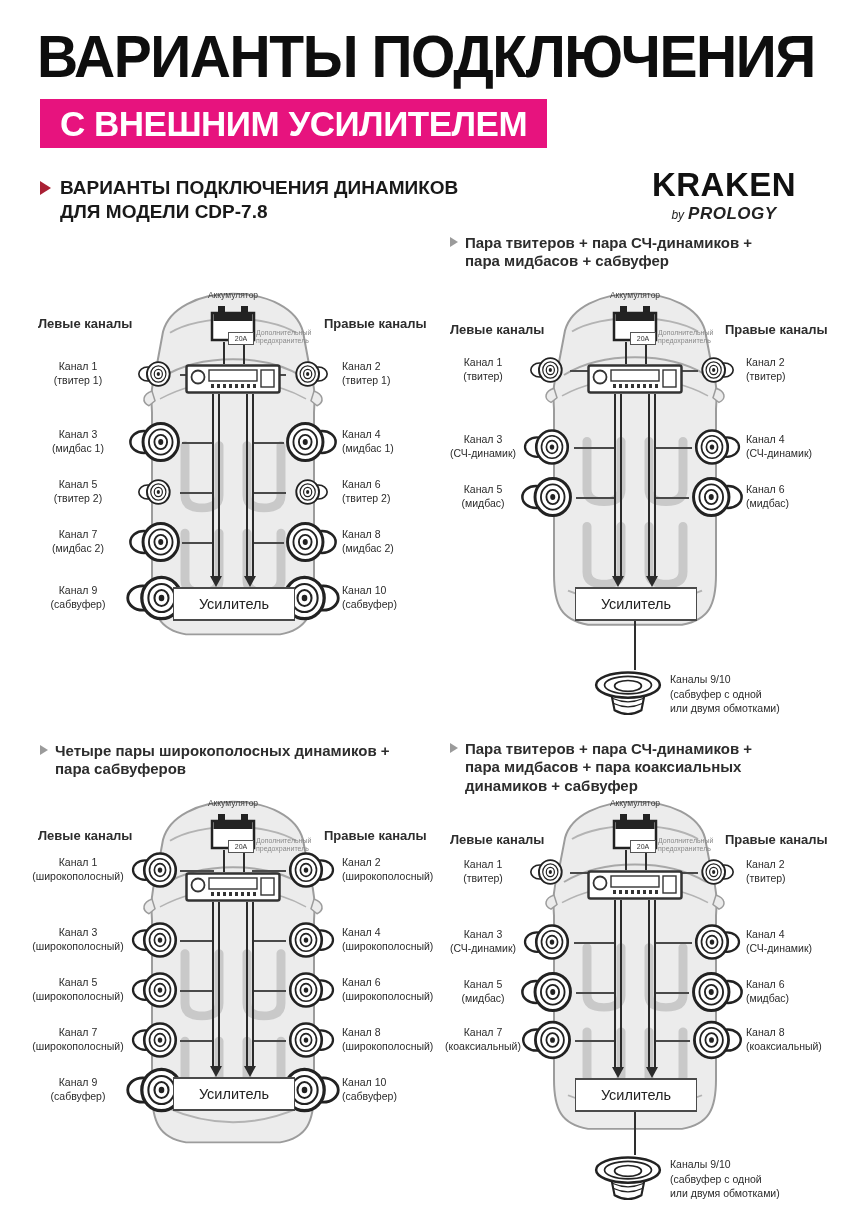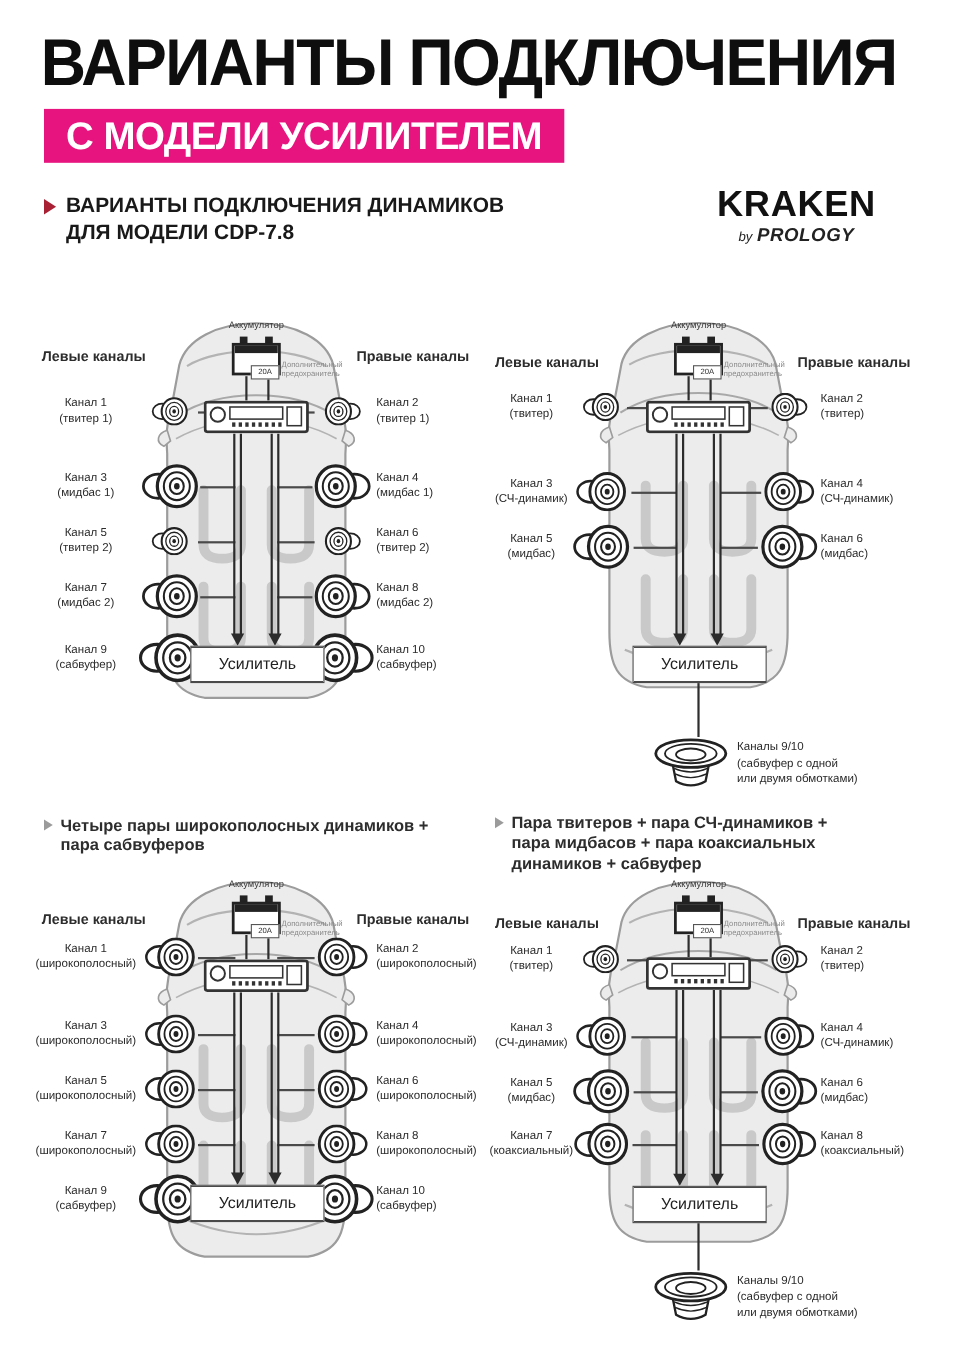--- a/index.html
+++ b/index.html
@@ -108,21 +108,21 @@
       <rect x="31" y="2" width="7" height="7" fill="#222"></rect>
       <rect x="2" y="9" width="42" height="27" fill="#fff" stroke="#222" stroke-width="2.5"></rect>
       <rect x="3.5" y="10" width="39" height="7" fill="#222"></rect>
     </symbol>
   </defs>
 </svg>
 
 <div class="page">
 
   <div class="h1">ВАРИАНТЫ ПОДКЛЮЧЕНИЯ</div>
-  <div class="banner">С МОДЕЛИ УСИЛИТЕЛЕМ</div>
+  <div class="banner">С ВНЕШНИМ УСИЛИТЕЛЕМ</div>
 
   <div class="section">
     <div class="sarrow"></div>
     <div class="stext">
       <span>ВАРИАНТЫ ПОДКЛЮЧЕНИЯ ДИНАМИКОВ</span>
       <span>ДЛЯ МОДЕЛИ CDP-7.8</span>
     </div>
   </div>
 
   <div class="brand">
@@ -248,20 +248,24 @@
     <div class="clabel" style="left:312px;top:364px;width:96px">
         <span>Канал 10</span>
         <span>(сабвуфер)</span>
       </div>
     <svg class="spk" style="left:252px;top:341px" width="60" height="46">
         <use href="#spkR"></use>
       </svg>
   </div>
 
   <div class="quad" style="left:440px;top:234px;width:428px;height:508px">
+    <div class="dtitle" style="width:340px">
+      <span class="tri"></span>
+      <span>Пара твитеров + пара СЧ-динамиков + пара мидбасов + сабвуфер</span>
+    </div>
     <div class="chead" style="left:10px;top:88px">Левые каналы</div>
     <div class="chead" style="left:285px;top:88px">Правые каналы</div>
 
     <svg class="caricon" style="left:100px;top:54px" width="190" height="350">
         <use href="#car"></use>
       </svg>
 
     <div class="batlabel" style="left:150px;top:56px">Аккумулятор</div>
     <svg class="abs ov" style="left:172px;top:70px" width="46" height="38">
         <use href="#bat"></use>

